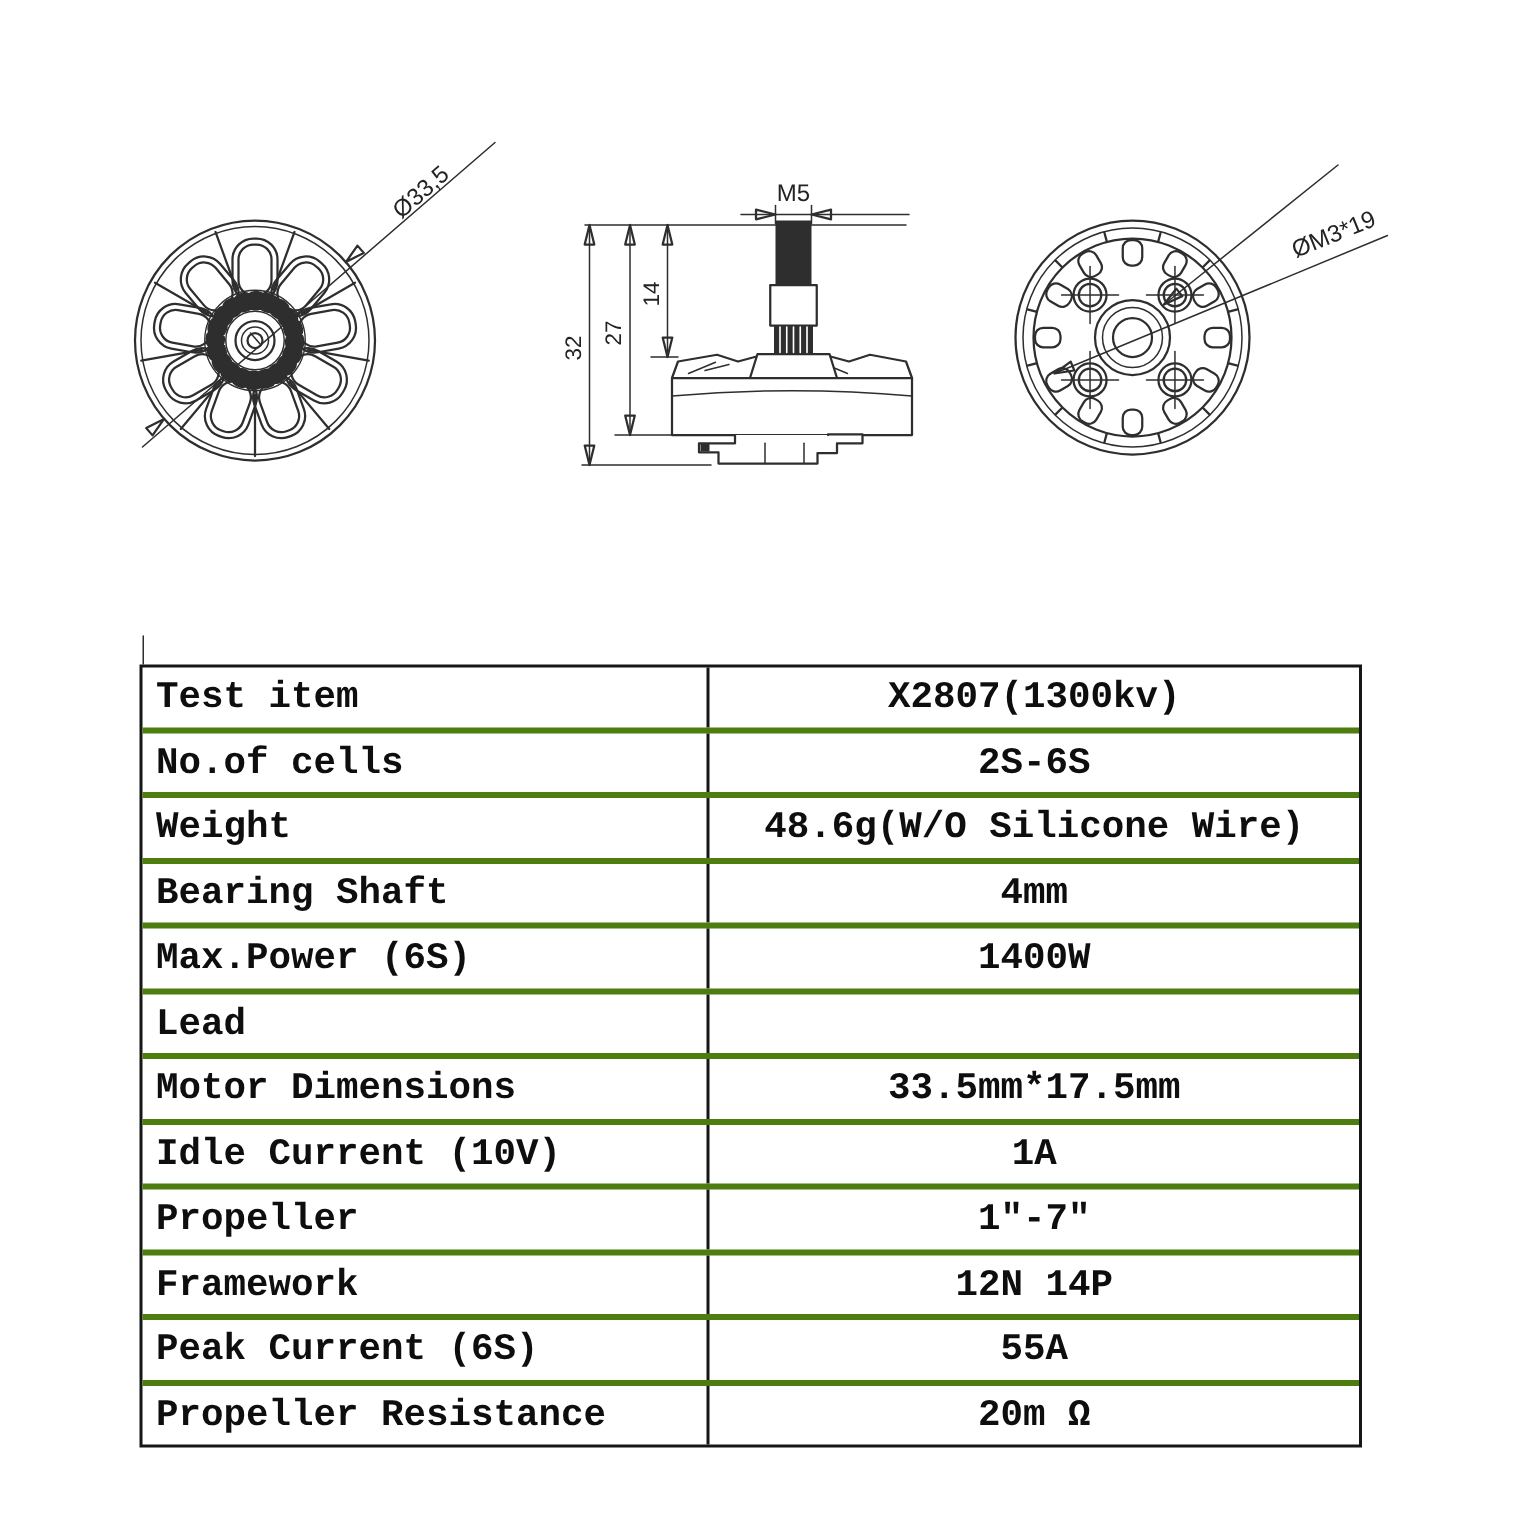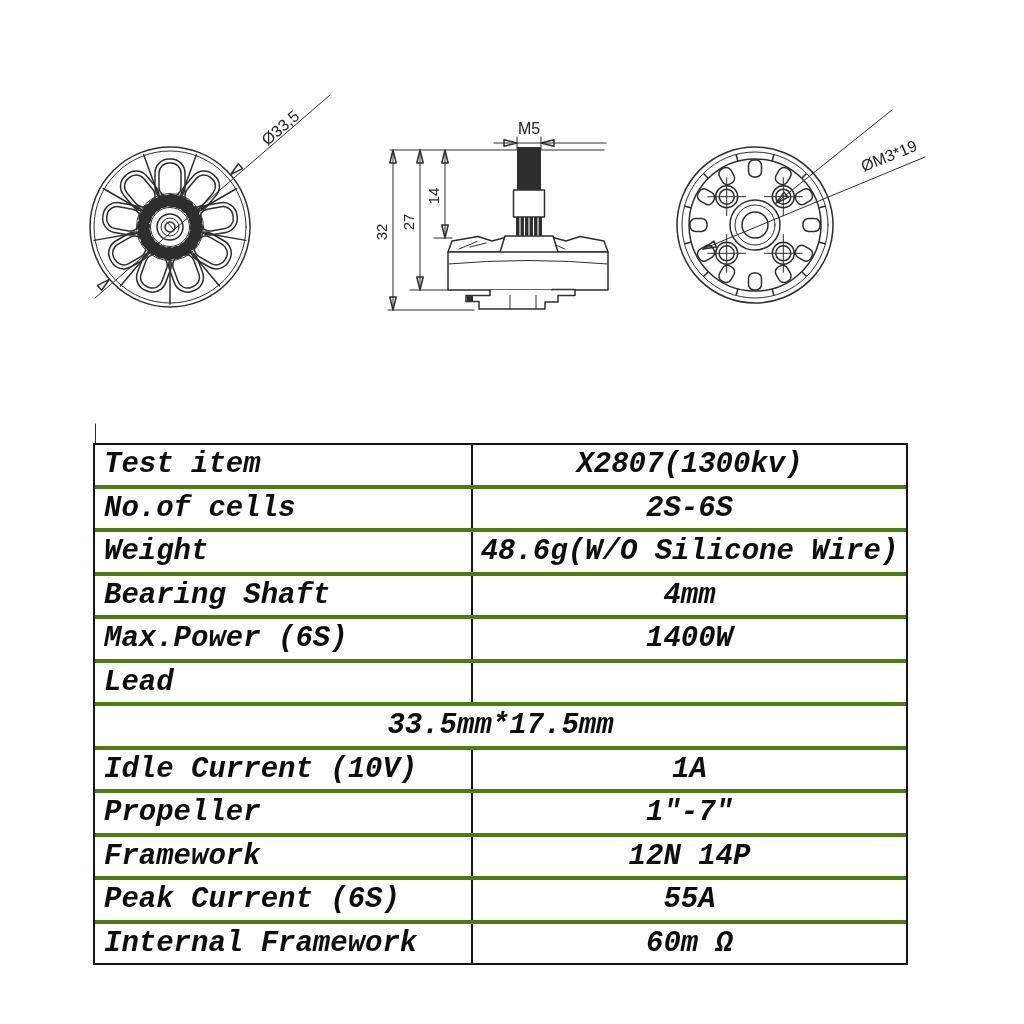--- a/index.html
+++ b/index.html
@@ -16,22 +16,22 @@
   #art text{font-family:"Liberation Sans",sans-serif;font-size:16px;fill:#232323;
             stroke:none;text-anchor:middle;}
   #art .dimtxt{font-size:15px;}
   
   .spec-table{position:absolute;left:93px;top:443px;width:815px;height:522px;
               box-sizing:border-box;border:2px solid #161616;display:flex;flex-direction:column;
               font-family:"Liberation Mono","DejaVu Sans Mono",monospace;color:#0e0e0e;
               background:#ffffff;}
   .tr{flex:1;display:flex;border-top:4px solid #4d7c0f;min-height:0;}
   .tr:first-child{border-top:none;}
-  .td{display:flex;align-items:center;font-size:29px;font-weight:bold;white-space:nowrap;
-      overflow:hidden;font-style:italic;}
+  .td{display:flex;align-items:center;font-size:25px;font-weight:bold;white-space:nowrap;
+      overflow:hidden;}
   .td.label{width:378px;box-sizing:border-box;border-right:2px solid #161616;padding-left:9px;}
   .td.value{flex:1;justify-content:center;border-radius:18px;}
 </style>
 </head>
 <body>
 
 <div id="canvas">
 
   <svg id="art" width="1024" height="1024" viewBox="0 0 1024 1024">
     <defs>
@@ -204,37 +204,38 @@
       <div class="td value">4mm</div>
     </div>
     <div class="tr">
       <div class="td label">Max.Power (6S)</div>
       <div class="td value">1400W</div>
     </div>
     <div class="tr">
       <div class="td label">Lead</div>
     </div>
     <div class="tr">
+      <div class="td label">Motor Dimensions</div>
       <div class="td value">33.5mm*17.5mm</div>
     </div>
     <div class="tr">
       <div class="td label">Idle Current (10V)</div>
       <div class="td value">1A</div>
     </div>
     <div class="tr">
       <div class="td label">Propeller</div>
       <div class="td value">1″-7″</div>
     </div>
     <div class="tr">
       <div class="td label">Framework</div>
       <div class="td value">12N 14P</div>
     </div>
     <div class="tr">
       <div class="td label">Peak Current (6S)</div>
       <div class="td value">55A</div>
     </div>
     <div class="tr">
-      <div class="td label">Internal Framework</div>
-      <div class="td value">60m Ω</div>
+      <div class="td label">Propeller Resistance</div>
+      <div class="td value">20m Ω</div>
     </div>
   </div>
 
 </div>
 
 </body></html>

